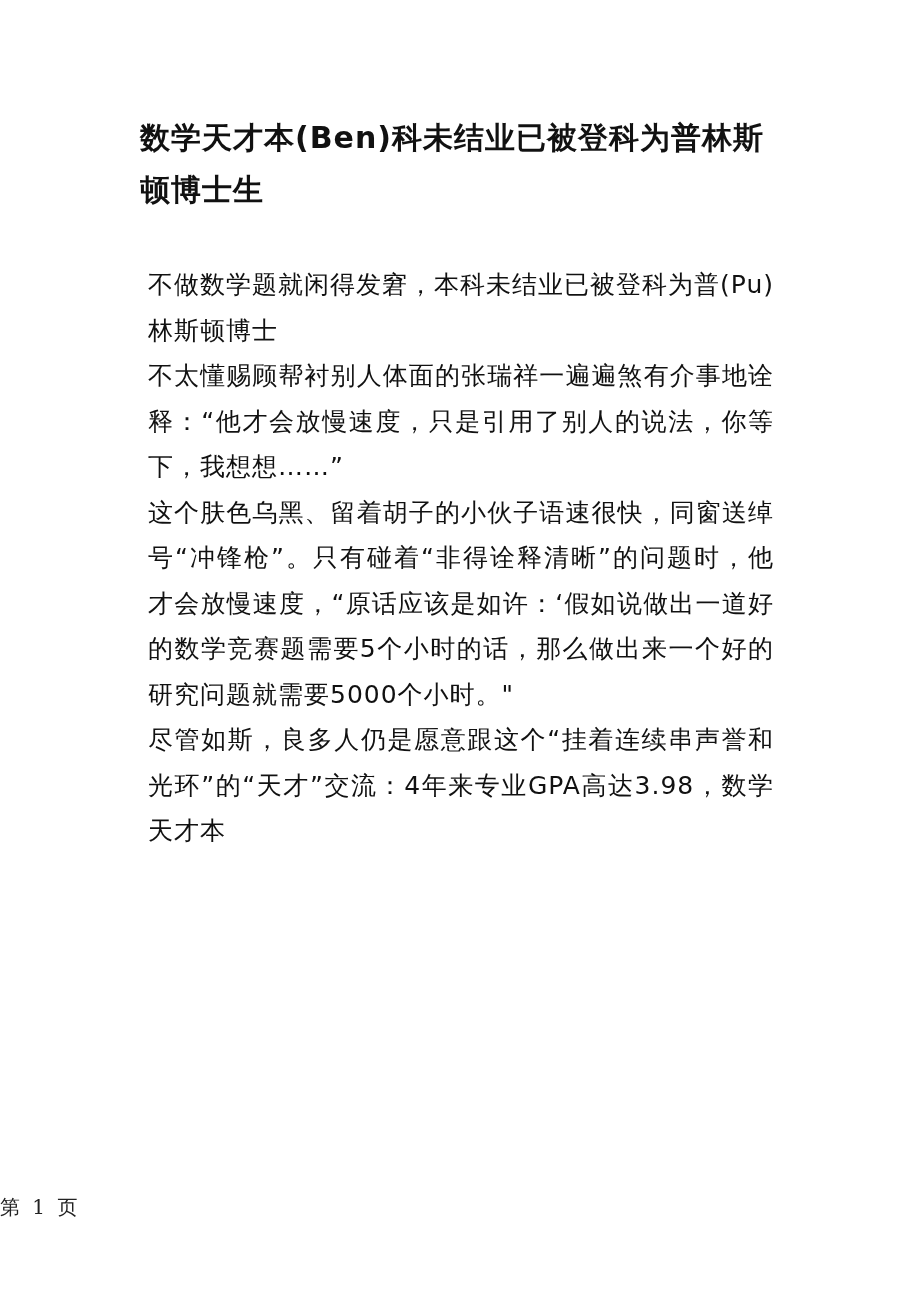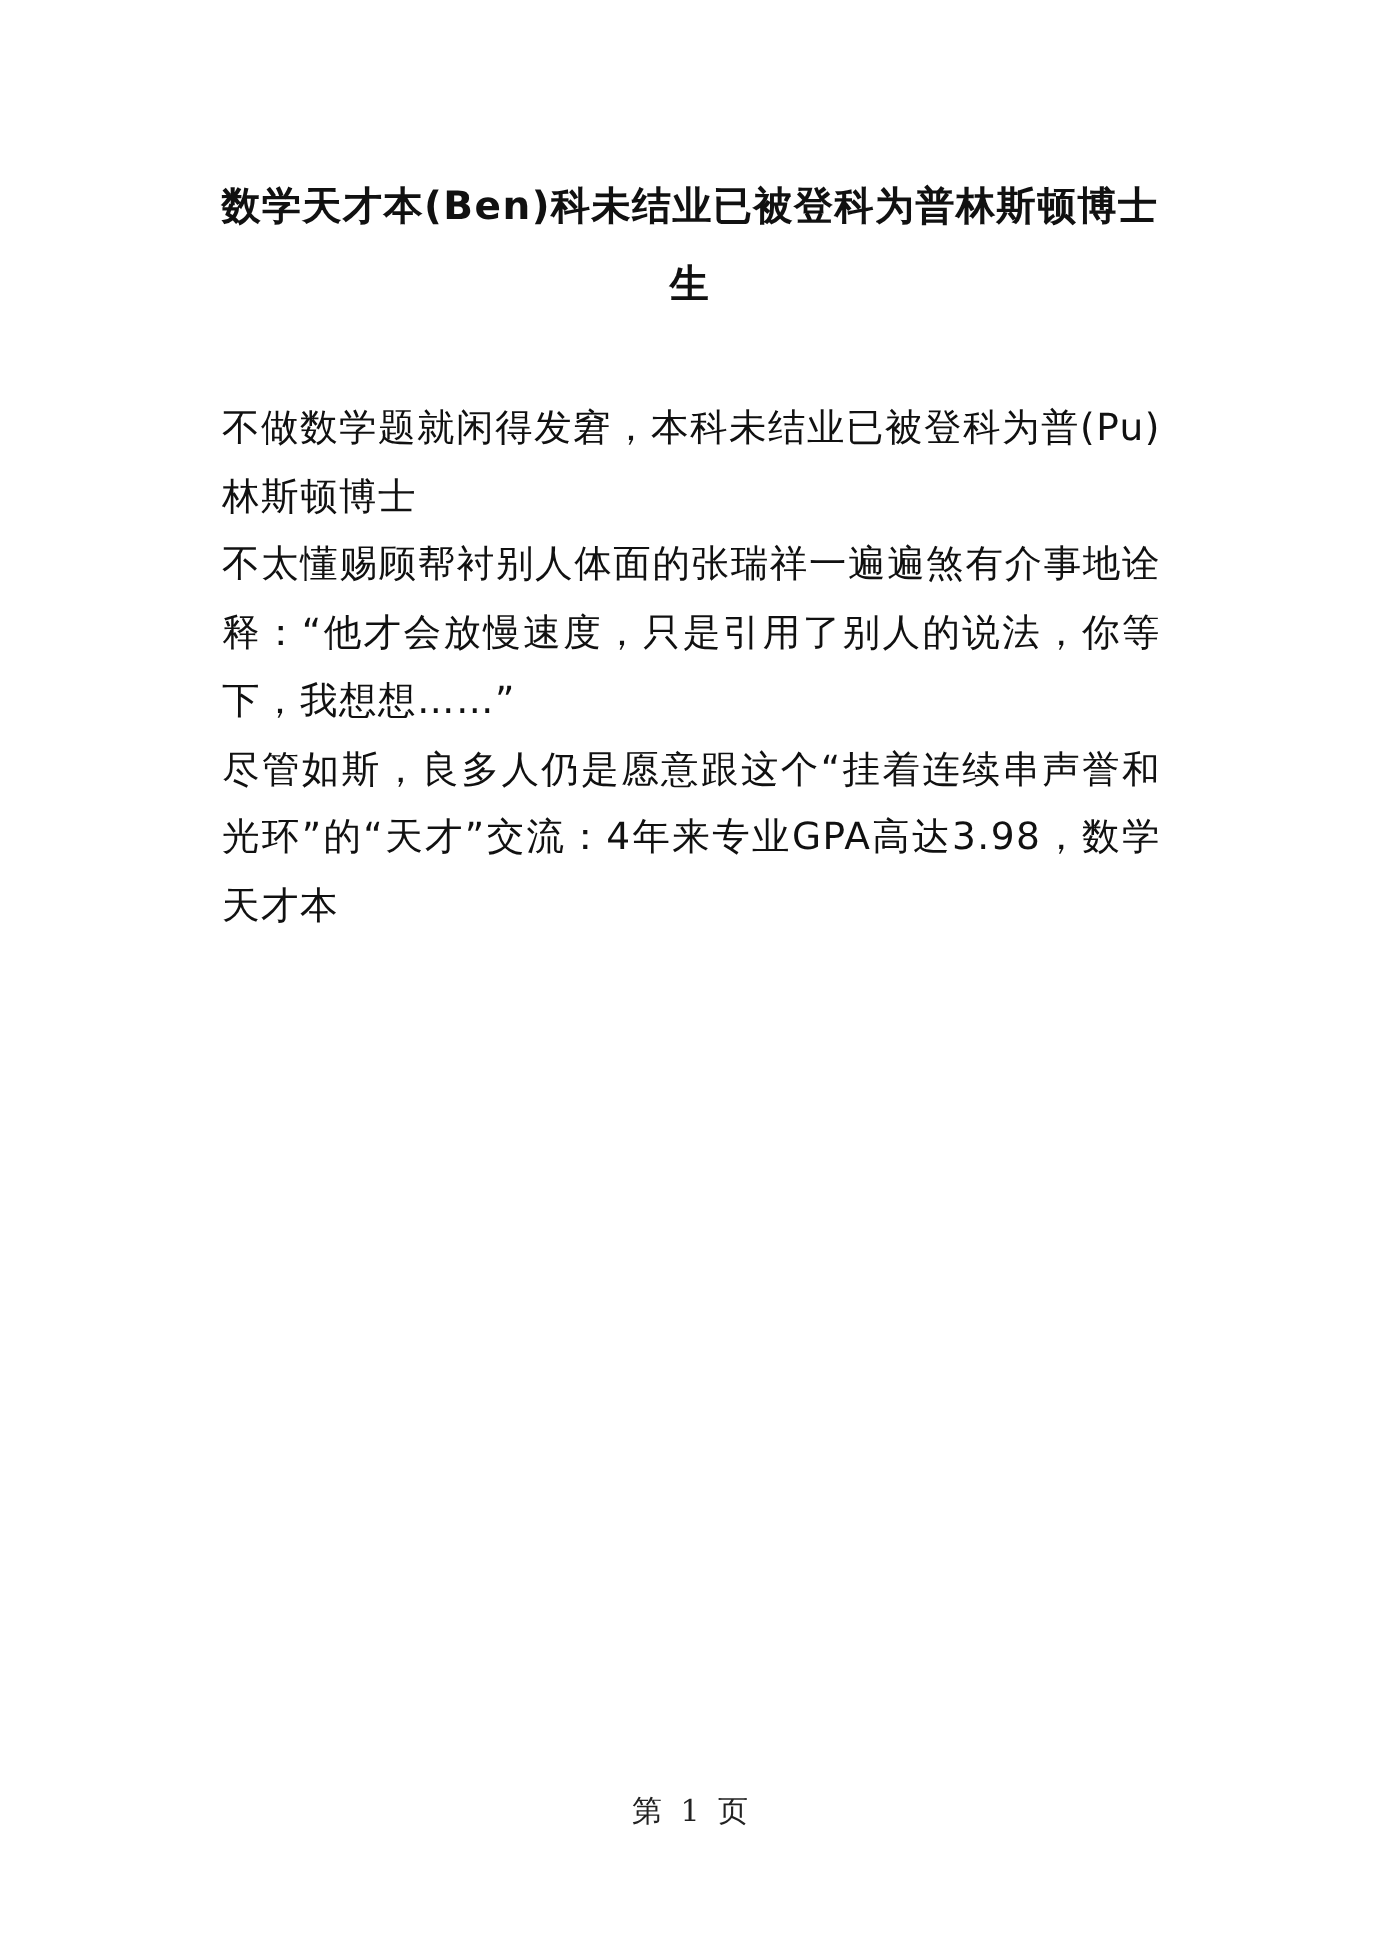--- a/index.html
+++ b/index.html
@@ -19,22 +19,22 @@
       position: absolute;
       left: 0; top: 0;
       width: 920px;
       height: 1302px;
     }
     .title {
       position: absolute;
       left: 140px;
       width: 640px;
       top: 112px;
-      text-align: center;
-      font-size: 26px;
+      text-align: left;
+      font-size: 30px;
       font-weight: bold;
       line-height: 52px;
       letter-spacing: 1px;
     }
     .body {
       position: absolute;
       left: 148px;
       width: 626px;
       top: 262px;
       font-size: 25px;
@@ -44,33 +44,34 @@
     .body p {
       margin: 0;
       padding: 0;
       text-align: justify;
     }
     .footer {
       position: absolute;
       left: 0;
       width: 920px;
       top: 1194px;
-      text-align: center;
+      text-align: left;
       font-family: "DejaVu Serif", "Liberation Serif", serif;
       font-size: 20px;
       color: #222222;
       word-spacing: 6px;
     }
   </style>
 </head>
 <body>
 
 <div class="page">
   <div class="title">数学天才本(Ben)科未结业已被登科为普林斯顿博士生</div>
 
   <div class="body">
     <p>不做数学题就闲得发窘，本科未结业已被登科为普(Pu)林斯顿博士</p>
     <p>不太懂赐顾帮衬别人体面的张瑞祥一遍遍煞有介事地诠释：“他才会放慢速度，只是引用了别人的说法，你等下，我想想……”</p>
+    <p>这个肤色乌黑、留着胡子的小伙子语速很快，同窗送绰号“冲锋枪”。只有碰着“非得诠释清晰”的问题时，他才会放慢速度，“原话应该是如许：‘假如说做出一道好的数学竞赛题需要5个小时的话，那么做出来一个好的研究问题就需要5000个小时。"</p>
     <p>尽管如斯，良多人仍是愿意跟这个“挂着连续串声誉和光环”的“天才”交流：4年来专业GPA高达3.98，数学天才本</p>
   </div>
 
   <div class="footer">第 1 页</div>
 </div>
 
 </body></html>

